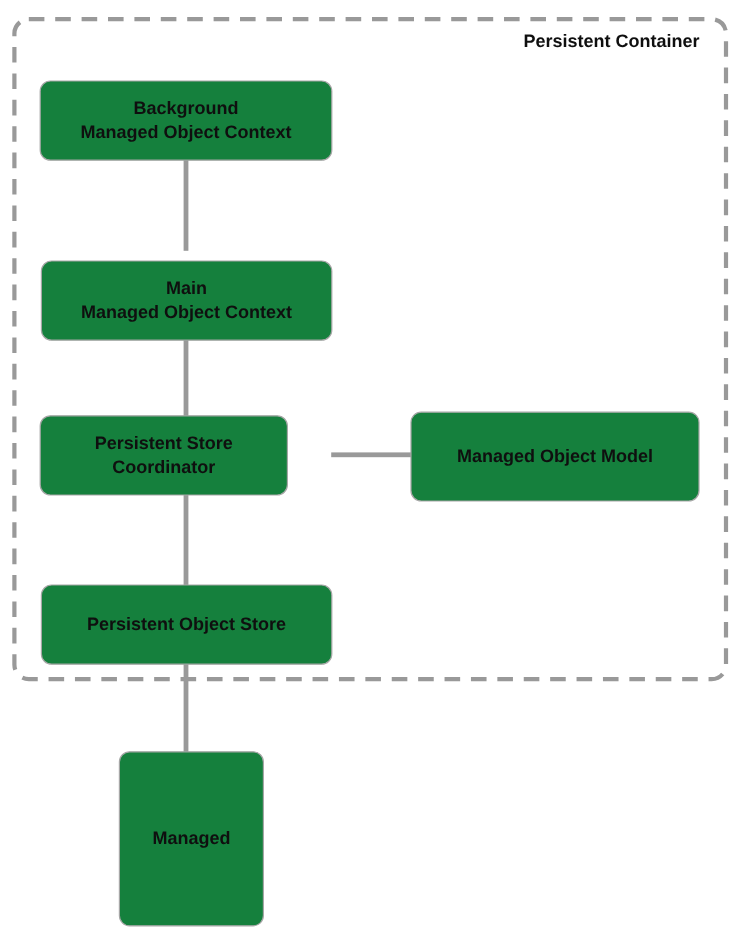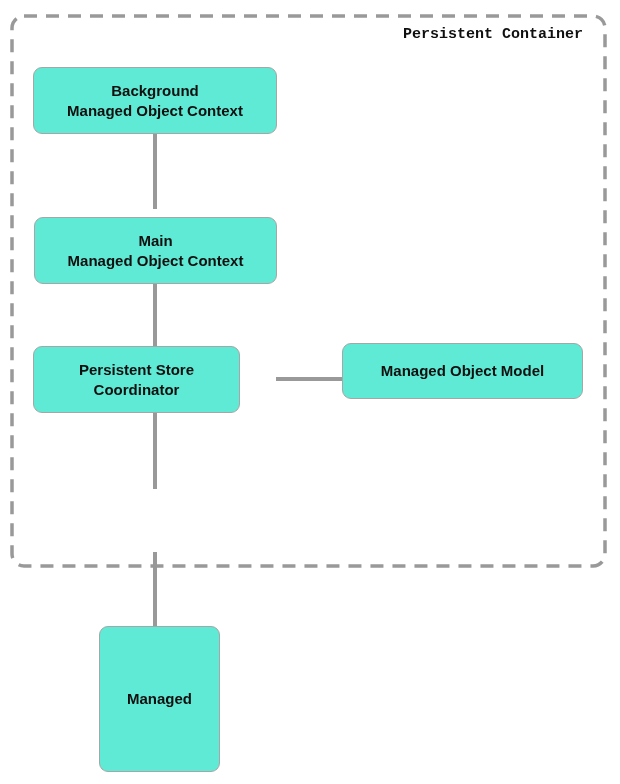--- a/index.html
+++ b/index.html
@@ -24,25 +24,24 @@
     pointer-events: none;
   }
   .container-label {
     position: absolute;
     top: 26px;
     right: 37px;
     font-size: 15px;
     font-weight: bold;
     color: #0f0f0f;
     white-space: nowrap;
-    font-family: Liberation Mono, monospace;
   }
   .node {
     position: absolute;
-    background: #5eead4;
+    background: #15803d;
     border: 1.5px solid #a6a6a6;
     border-radius: 9px;
     display: flex;
     align-items: center;
     justify-content: center;
     text-align: center;
     box-sizing: border-box;
   }
   .node-label {
     font-size: 15px;
@@ -52,21 +51,21 @@
     white-space: pre-line;
     padding: 2px 6px;
   }
   .connector {
     position: absolute;
     background: #999999;
   }
   .node-background-moc { left: 33px;  top: 67px;  width: 244px; height: 67px; }
   .node-main-moc       { left: 34px;  top: 217px; width: 243px; height: 67px; }
   .node-psc            { left: 33px;  top: 346px; width: 207px; height: 67px; }
-  .node-mom            { left: 342px; top: 343px; width: 241px; height: 56px; }
+  .node-mom            { left: 342px; top: 343px; width: 241px; height: 75px; }
   .node-pos            { left: 34px;  top: 487px; width: 243px; height: 67px; }
   .node-storage        { left: 99px;  top: 626px; width: 121px; height: 146px; }
   .conn-v1 { left: 153px; top: 132px; width: 4px; height: 77px; }
   .conn-v2 { left: 153px; top: 272px; width: 4px; height: 76px; }
   .conn-v3 { left: 153px; top: 411px; width: 4px; height: 78px; }
   .conn-v4 { left: 153px; top: 552px; width: 4px; height: 76px; }
   .conn-h1 { left: 276px; top: 377px; width: 68px; height: 4px; }
 </style>
 </head>
 <body>
@@ -96,18 +95,21 @@
   </div>
 
   <div class="node node-psc">
     <span class="node-label">Persistent Store Coordinator</span>
   </div>
 
   <div class="node node-mom">
     <span class="node-label">Managed Object Model</span>
   </div>
 
+  <div class="node node-pos">
+    <span class="node-label">Persistent Object Store</span>
+  </div>
 
   <div class="node node-storage">
     <span class="node-label">Managed</span>
   </div>
 
 </div>
 
 </body></html>

